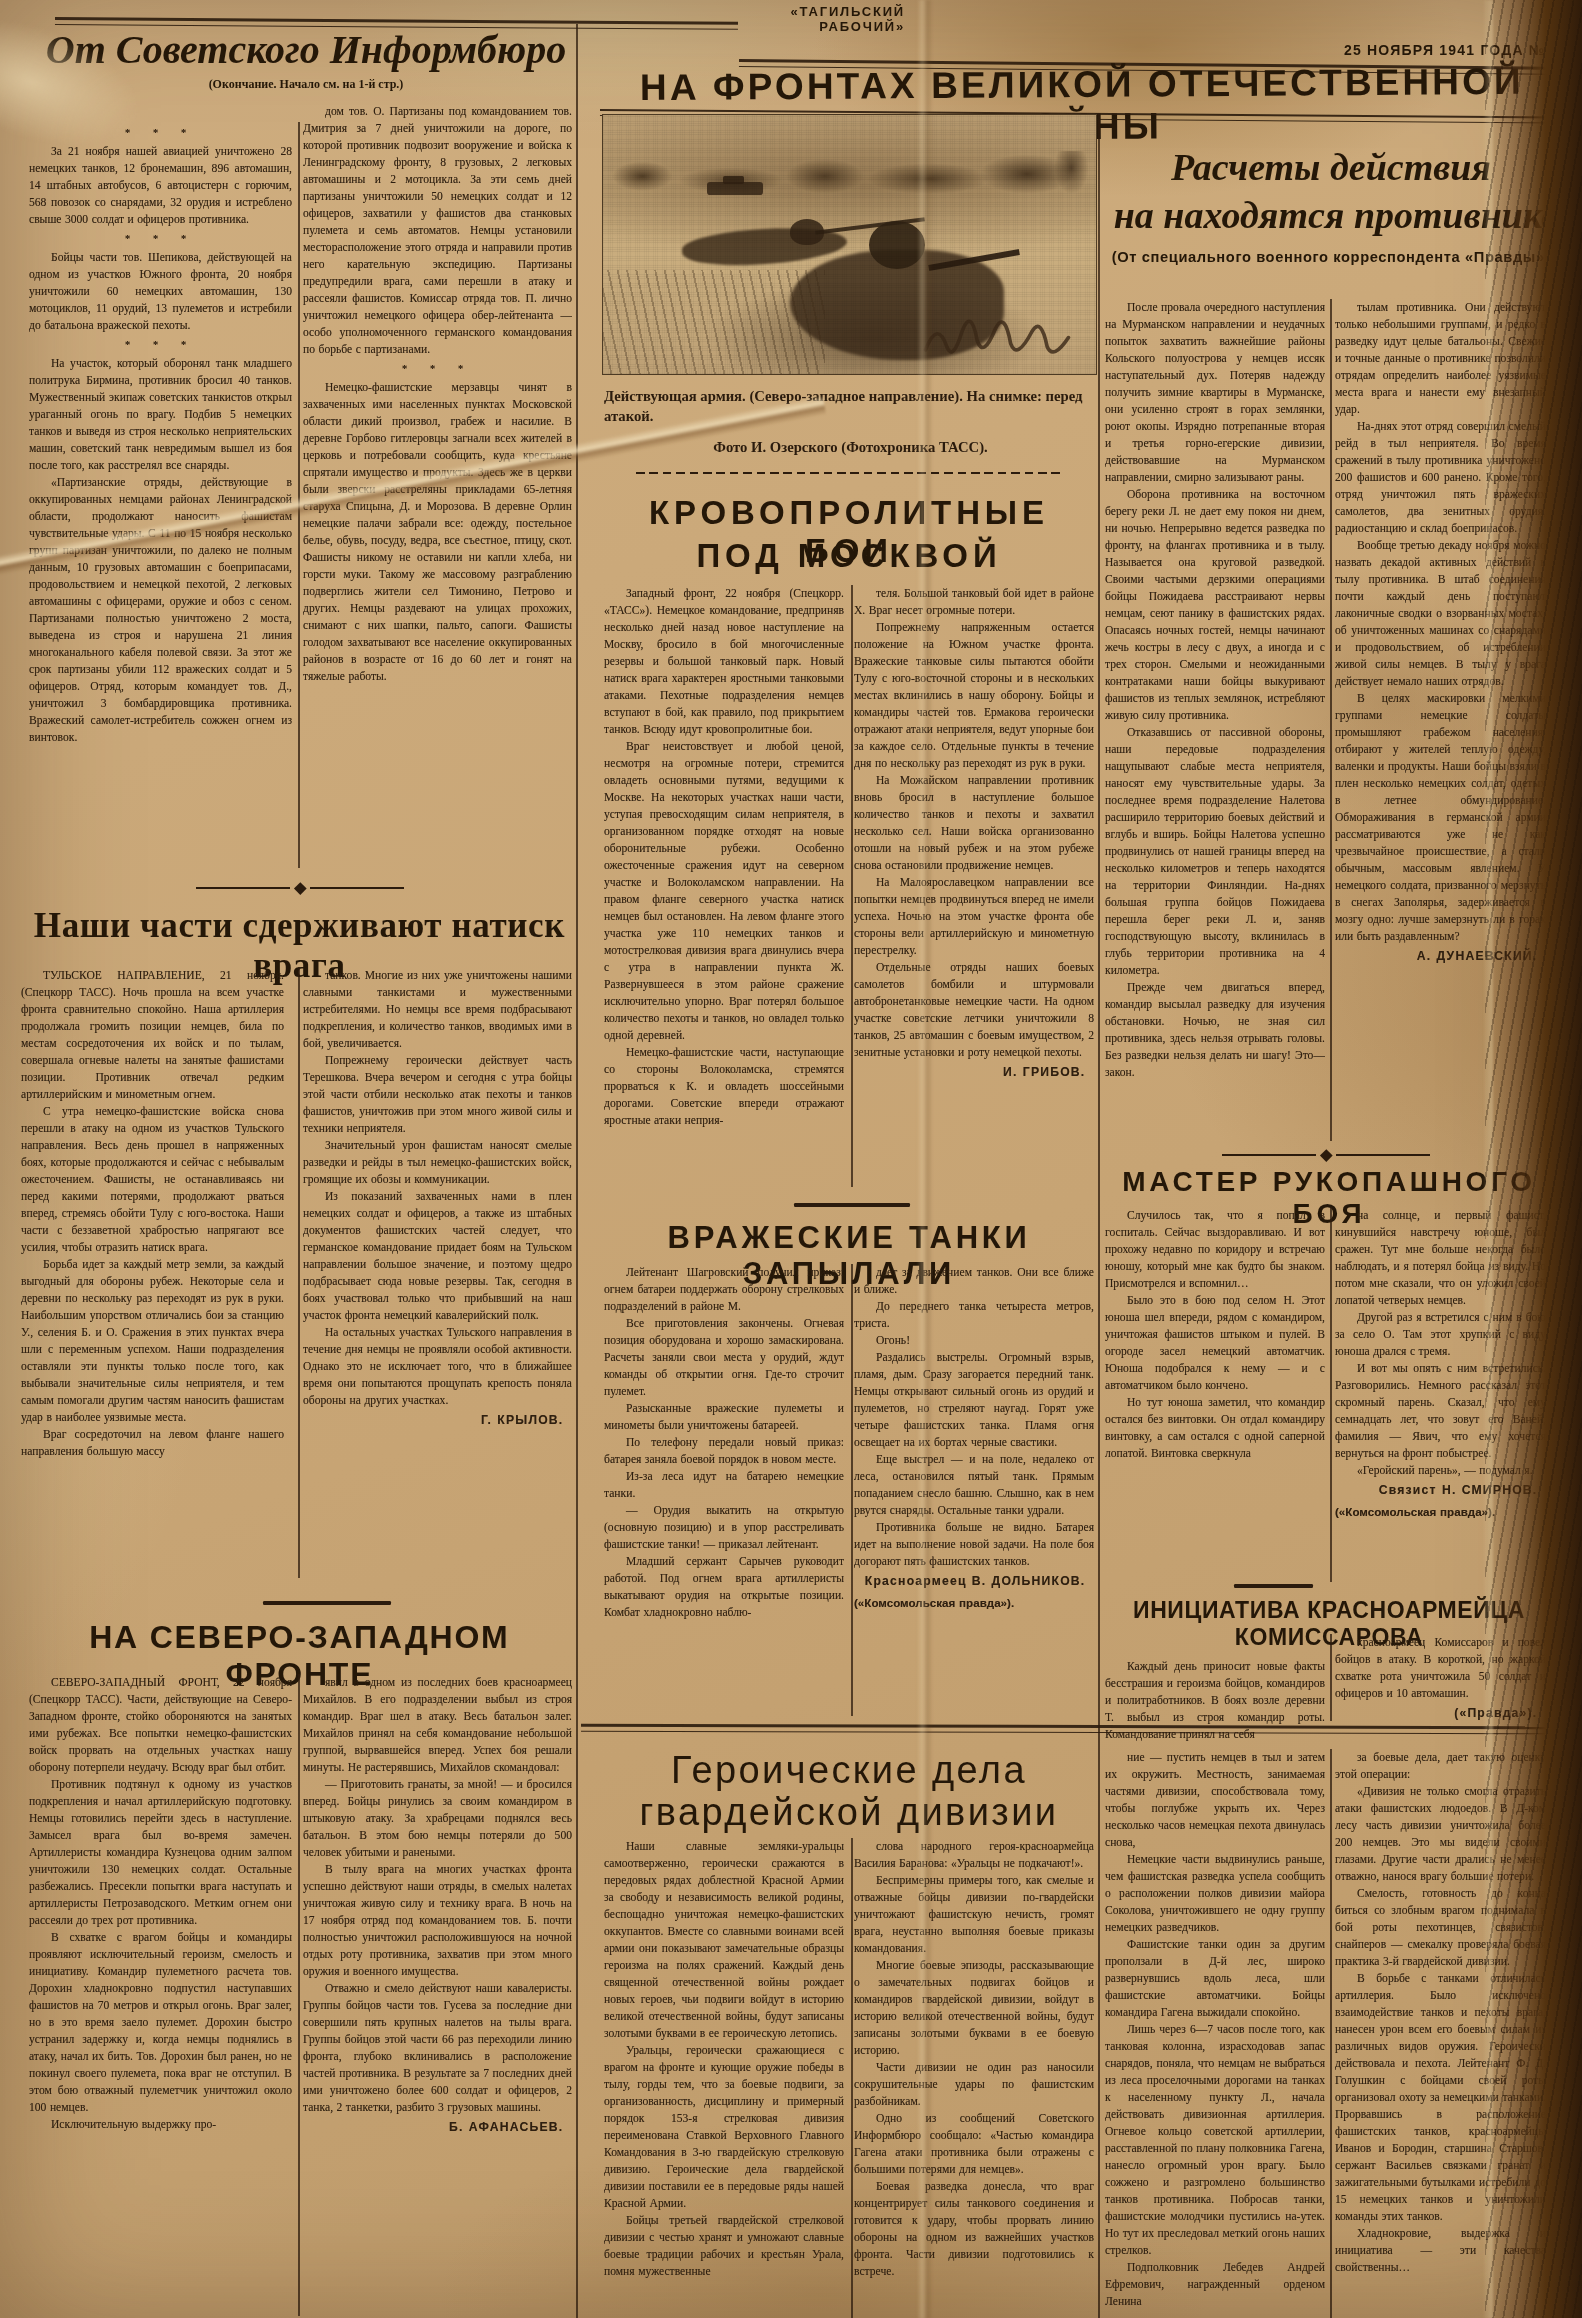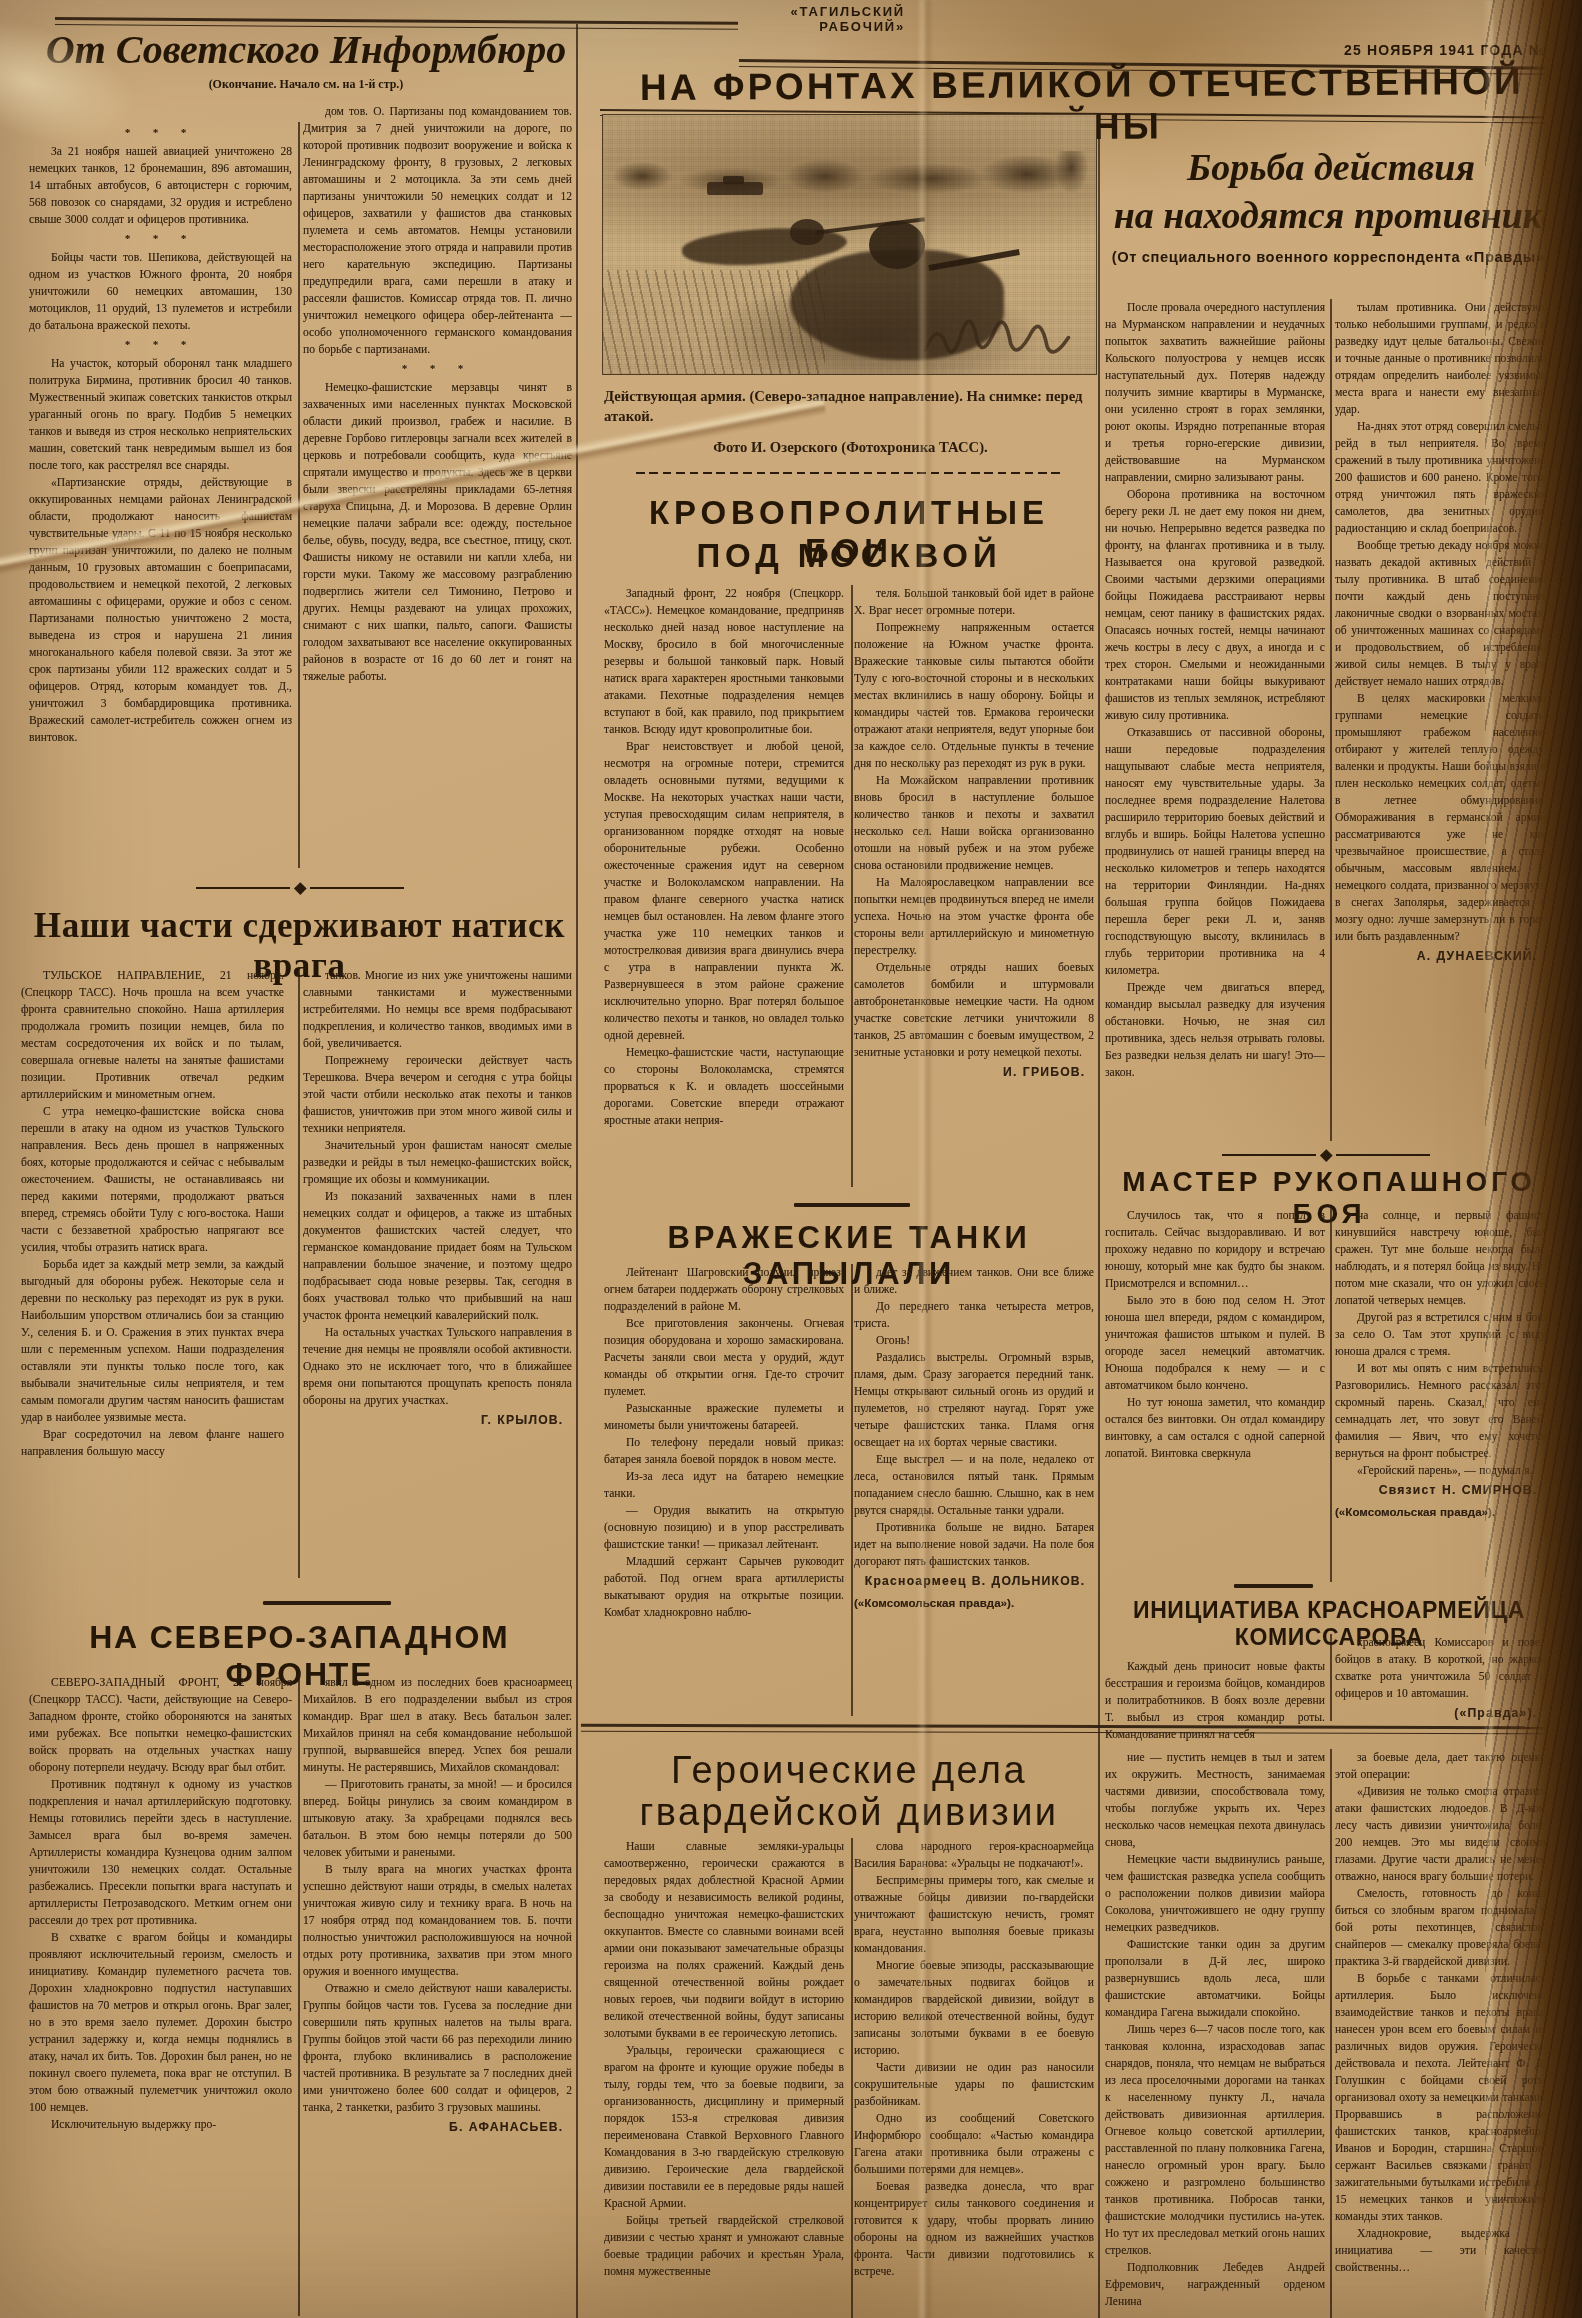--- a/index.html
+++ b/index.html
@@ -197,21 +197,21 @@
       <p>дает за движением танков. Они все ближе и ближе.</p>
       <p>До переднего танка четыреста метров, триста.</p>
       <p>Огонь!</p>
       <p>Раздались выстрелы. Огромный взрыв, пламя, дым. Сразу загорается передний танк. Немцы открывают сильный огонь из орудий и пулеметов, но стреляют наугад. Горят уже четыре фашистских танка. Пламя огня освещает на их бортах черные свастики.</p>
       <p>Еще выстрел — и на поле, недалеко от леса, остановился пятый танк. Прямым попаданием снесло башню. Слышно, как в нем рвутся снаряды. Остальные танки удрали.</p>
       <p>Противника больше не видно. Батарея идет на выполнение новой задачи. На поле боя догорают пять фашистских танков.</p>
       <p class="sig">Красноармеец В. ДОЛЬНИКОВ.</p>
       <p class="pub">(«Комсомольская правда»).</p>
     </div>
 
-  <div class="headline-serif" style="left:1105px;top:145px;width:452px;font-size:38px;font-style:italic;">Борьба действия</div>
+  <div class="headline-serif" style="left:1105px;top:145px;width:452px;font-size:38px;font-style:italic;">Расчеты действия</div>
   <div class="headline-serif" style="left:1105px;top:193px;width:464px;font-size:38px;font-style:italic;">на находятся противника</div>
   <div class="headline-sans" style="left:1105px;top:249px;width:452px;font-size:14.7px;letter-spacing:0.6px;">(От специального военного корреспондента «Правды»)</div>
   <div class="col" style="left:1105px;top:299px;width:220px;height:838px;">
       <p>После провала очередного наступления на Мурманском направлении и неудачных попыток захватить важнейшие районы Кольского полуострова у немцев иссяк наступательный дух. Потеряв надежду получить зимние квартиры в Мурманске, они усиленно строят в горах землянки, роют окопы. Изрядно потрепанные вторая и третья горно-егерские дивизии, действовавшие на Мурманском направлении, смирно зализывают раны.</p>
       <p>Оборона противника на восточном берегу реки Л. не дает ему покоя ни днем, ни ночью. Непрерывно ведется разведка по фронту, на флангах противника и в тылу. Называется она круговой разведкой. Своими частыми дерзкими операциями бойцы Пожидаева расстраивают нервы немцам, сеют панику в фашистских рядах. Опасаясь ночных гостей, немцы начинают жечь костры в лесу с двух, а иногда и с трех сторон. Смелыми и неожиданными контратаками наши бойцы выкуривают фашистов из теплых землянок, истребляют живую силу противника.</p>
       <p>Отказавшись от пассивной обороны, наши передовые подразделения нащупывают слабые места неприятеля, наносят ему чувствительные удары. За последнее время подразделение Налетова расширило территорию боевых действий и вглубь и вширь. Бойцы Налетова успешно продвинулись от нашей границы вперед на несколько километров и теперь находятся на территории Финляндии. На-днях большая группа бойцов Пожидаева перешла берег реки Л. и, заняв господствующую высоту, вклинилась в глубь территории противника на 4 километра.</p>
       <p>Прежде чем двигаться вперед, командир высылал разведку для изучения обстановки. Ночью, не зная сил противника, здесь нельзя отрывать головы. Без разведки нельзя делать ни шагу! Это—закон.</p>
     </div>
   <div class="col" style="left:1335px;top:299px;width:211px;height:841px;">
       <p>тылам противника. Они действуют только небольшими группами, и редко в разведку идут целые батальоны. Свежие и точные данные о противнике позволили отрядам определить наиболее уязвимые места врага и нанести ему внезапный удар.</p>

